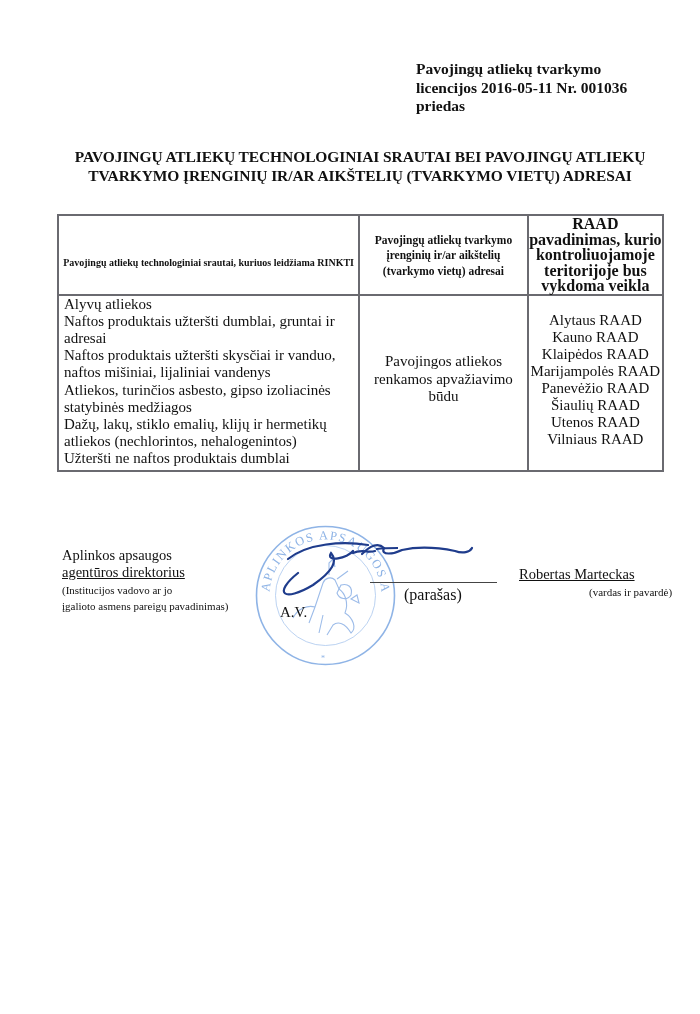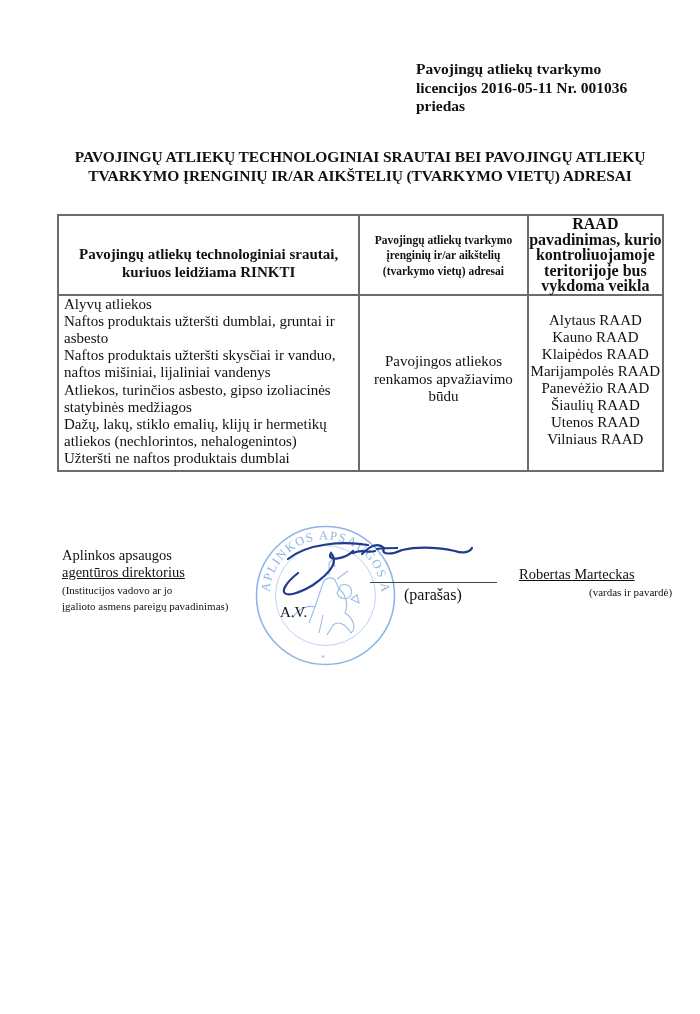--- a/index.html
+++ b/index.html
@@ -8,21 +8,21 @@
 
   .annex { position: absolute; left: 416px; top: 60px; font-size: 15.5px; font-weight: bold; line-height: 18.5px; }
   .annex div { white-space: nowrap; }
 
   .title { position: absolute; left: 60px; top: 147px; width: 600px; text-align: center; font-size: 15.5px; font-weight: bold; line-height: 19px; letter-spacing: -0.1px; }
   .title div { white-space: nowrap; }
 
   table.main { position: absolute; left: 57px; top: 214px; width: 607px; border-collapse: collapse; }
   table.main td, table.main th { border: 2px solid #6a6a70; vertical-align: middle; }
   table.main th { height: 59px; font-weight: bold; text-align: center; }
-  th.c1 { width: 293px; font-size: 15px; line-height: 18px; padding-top: 16px; }
+  th.c1 { width: 293px; font-size: 10px; line-height: 18px; padding-top: 16px; }
   th.c2 { width: 164px; font-size: 11.5px; line-height: 15.5px; padding-top: 2px; }
   th.c3 { width: 126px; font-size: 16px; line-height: 15.5px; padding-top: 0; }
   td.c1 { font-size: 15px; line-height: 17.2px; padding: 0 6px 2px 5px; vertical-align: top; }
   td.c1 div { white-space: nowrap; }
   td.c2 { font-size: 15px; line-height: 17.5px; text-align: center; padding-bottom: 6px; }
   td.c3 { font-size: 15px; line-height: 17px; text-align: center; padding-bottom: 6px; }
   td.c3 div { white-space: nowrap; }
 
   .left-block { position: absolute; left: 62px; top: 547px; font-size: 14.5px; line-height: 17px; }
   .left-block .u { text-decoration: underline; }
@@ -56,21 +56,21 @@
   <tbody>
       <tr>
     <th class="c1">Pavojingų atliekų technologiniai srautai, kuriuos leidžiama RINKTI</th>
     <th class="c2">Pavojingų atliekų tvarkymo įrenginių ir/ar aikštelių (tvarkymo vietų) adresai</th>
     <th class="c3">RAAD pavadinimas, kurio kontroliuojamoje teritorijoje bus vykdoma veikla</th>
   </tr>
   <tr>
     <td class="c1">
       <div>Alyvų atliekos</div>
       <div>Naftos produktais užteršti dumblai, gruntai ir</div>
-      <div>asbesto</div>
+      <div>adresai</div>
       <div>Naftos produktais užteršti skysčiai ir vanduo,</div>
       <div>naftos mišiniai, lijaliniai vandenys</div>
       <div>Atliekos, turinčios asbesto, gipso izoliacinės</div>
       <div>statybinės medžiagos</div>
       <div>Dažų, lakų, stiklo emalių, klijų ir hermetikų</div>
       <div>atliekos (nechlorintos, nehalogenintos)</div>
       <div>Užteršti ne naftos produktais dumblai</div>
     </td>
     <td class="c2">Pavojingos atliekos renkamos apvažiavimo būdu</td>
     <td class="c3">

